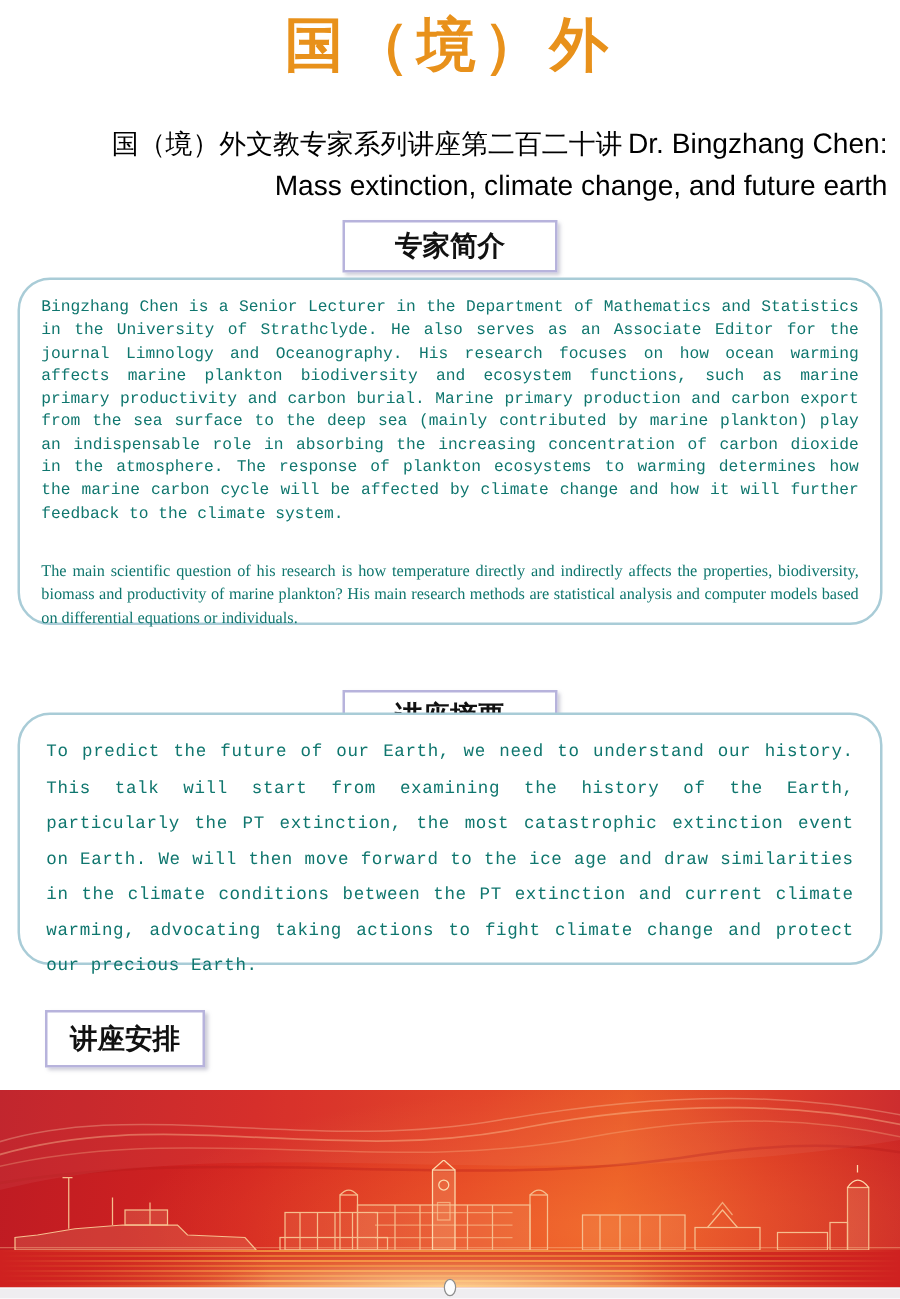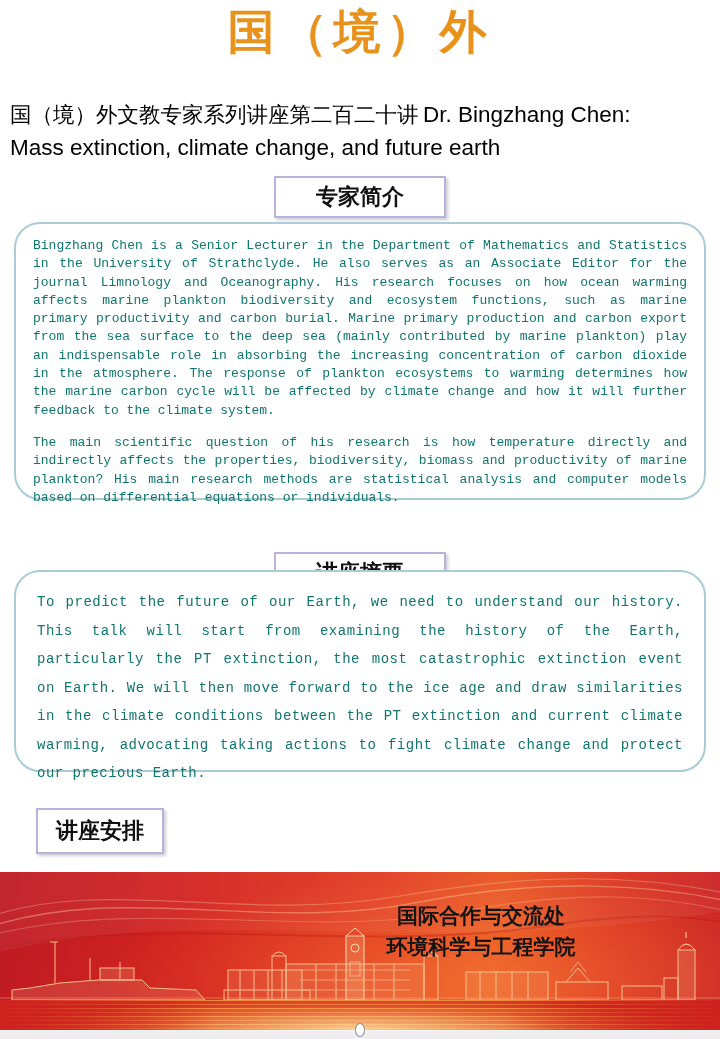--- a/index.html
+++ b/index.html
@@ -10,42 +10,42 @@
     height: 1039px;
     margin: 0 auto;
     background: #ffffff;
     overflow: hidden;
     font-family: "Liberation Sans", sans-serif;
   }
 
   
   .logo-block { position:absolute; top:10px; left:0; width:720px; text-align:center; }
   .logo-main {
-    font-family: Liberation Mono, monospace;
+    font-family: Liberation Sans, sans-serif;
     font-weight: 900;
     font-size: 47px;
     line-height: 52px;
     letter-spacing: 6px;
     color: #E8911B;
   }
   .logo-sub {
     font-family: "Liberation Sans", sans-serif;
     font-weight: 900;
     font-style: italic;
     font-size: 27px;
     line-height: 30px;
     letter-spacing: 3px;
     color: #9C92AA;
     margin-top: -2px;
   }
 
   
   .title-block {
     position:absolute; top:99px; left:10px; width:700px;
-    text-align:left; color:#000;
+    text-align:right; color:#000;
     line-height: 31px;
   }
   .title-zh { font-family:"Liberation Serif", serif; font-size:21.5px; }
   .title-en { font-family:"Liberation Sans", sans-serif; font-size:22.5px; }
 
   
   .section-header {
     position:absolute;
     background:#ffffff;
     border: 2px solid #B7B3DC;
@@ -66,21 +66,21 @@
   .round-box {
     position:absolute; left:14px; width:692px;
     border: 2px solid #A9CCD7;
     border-radius: 26px;
     background:#ffffff;
     color:#0f766e;
     font-family: "Liberation Mono", monospace;
     text-align: justify;
   }
   #bio-box { top:222px; height:278px; padding:13px 17px; font-size:13px; line-height:18.3px; }
-  #bio-box p + p { margin-top:14px; }
+  #bio-box p + p { margin-top:28px;font-family:Liberation Serif, serif; }
   #abstract-box { top:570px; height:202px; padding:16px 21px; font-size:14px; line-height:28.5px; letter-spacing:0.5px; }
 
   
   .schedule-lines {
     position:absolute; top:806px; left:200px;
     font-family:"Liberation Sans", sans-serif;
     font-weight:700; font-size:17.5px; line-height:33px; color:#000;
   }
 
   
@@ -206,22 +206,18 @@
       <rect x="622" y="58" width="40" height="14"></rect>
 
       <rect x="678" y="22" width="17" height="50" fill="rgba(246,190,142,0.18)"></rect>
       <path d="M678,22 Q686,10 695,22" stroke="#FCD9AD"></path>
       <line x1="686" y1="10" x2="686" y2="4" stroke="#FCD9AD"></line>
       <rect x="664" y="50" width="14" height="22"></rect>
     </svg>
 
     <div class="banner-stairs"></div>
 
-    <div class="banner-orgs">
-      <div>国际合作与交流处</div>
-      <div>环境科学与工程学院</div>
-    </div>
   </div>
 
   <div class="bottom-strip"></div>
   <div class="resize-handle"></div>
 
 </div>
 
 </body></html>

